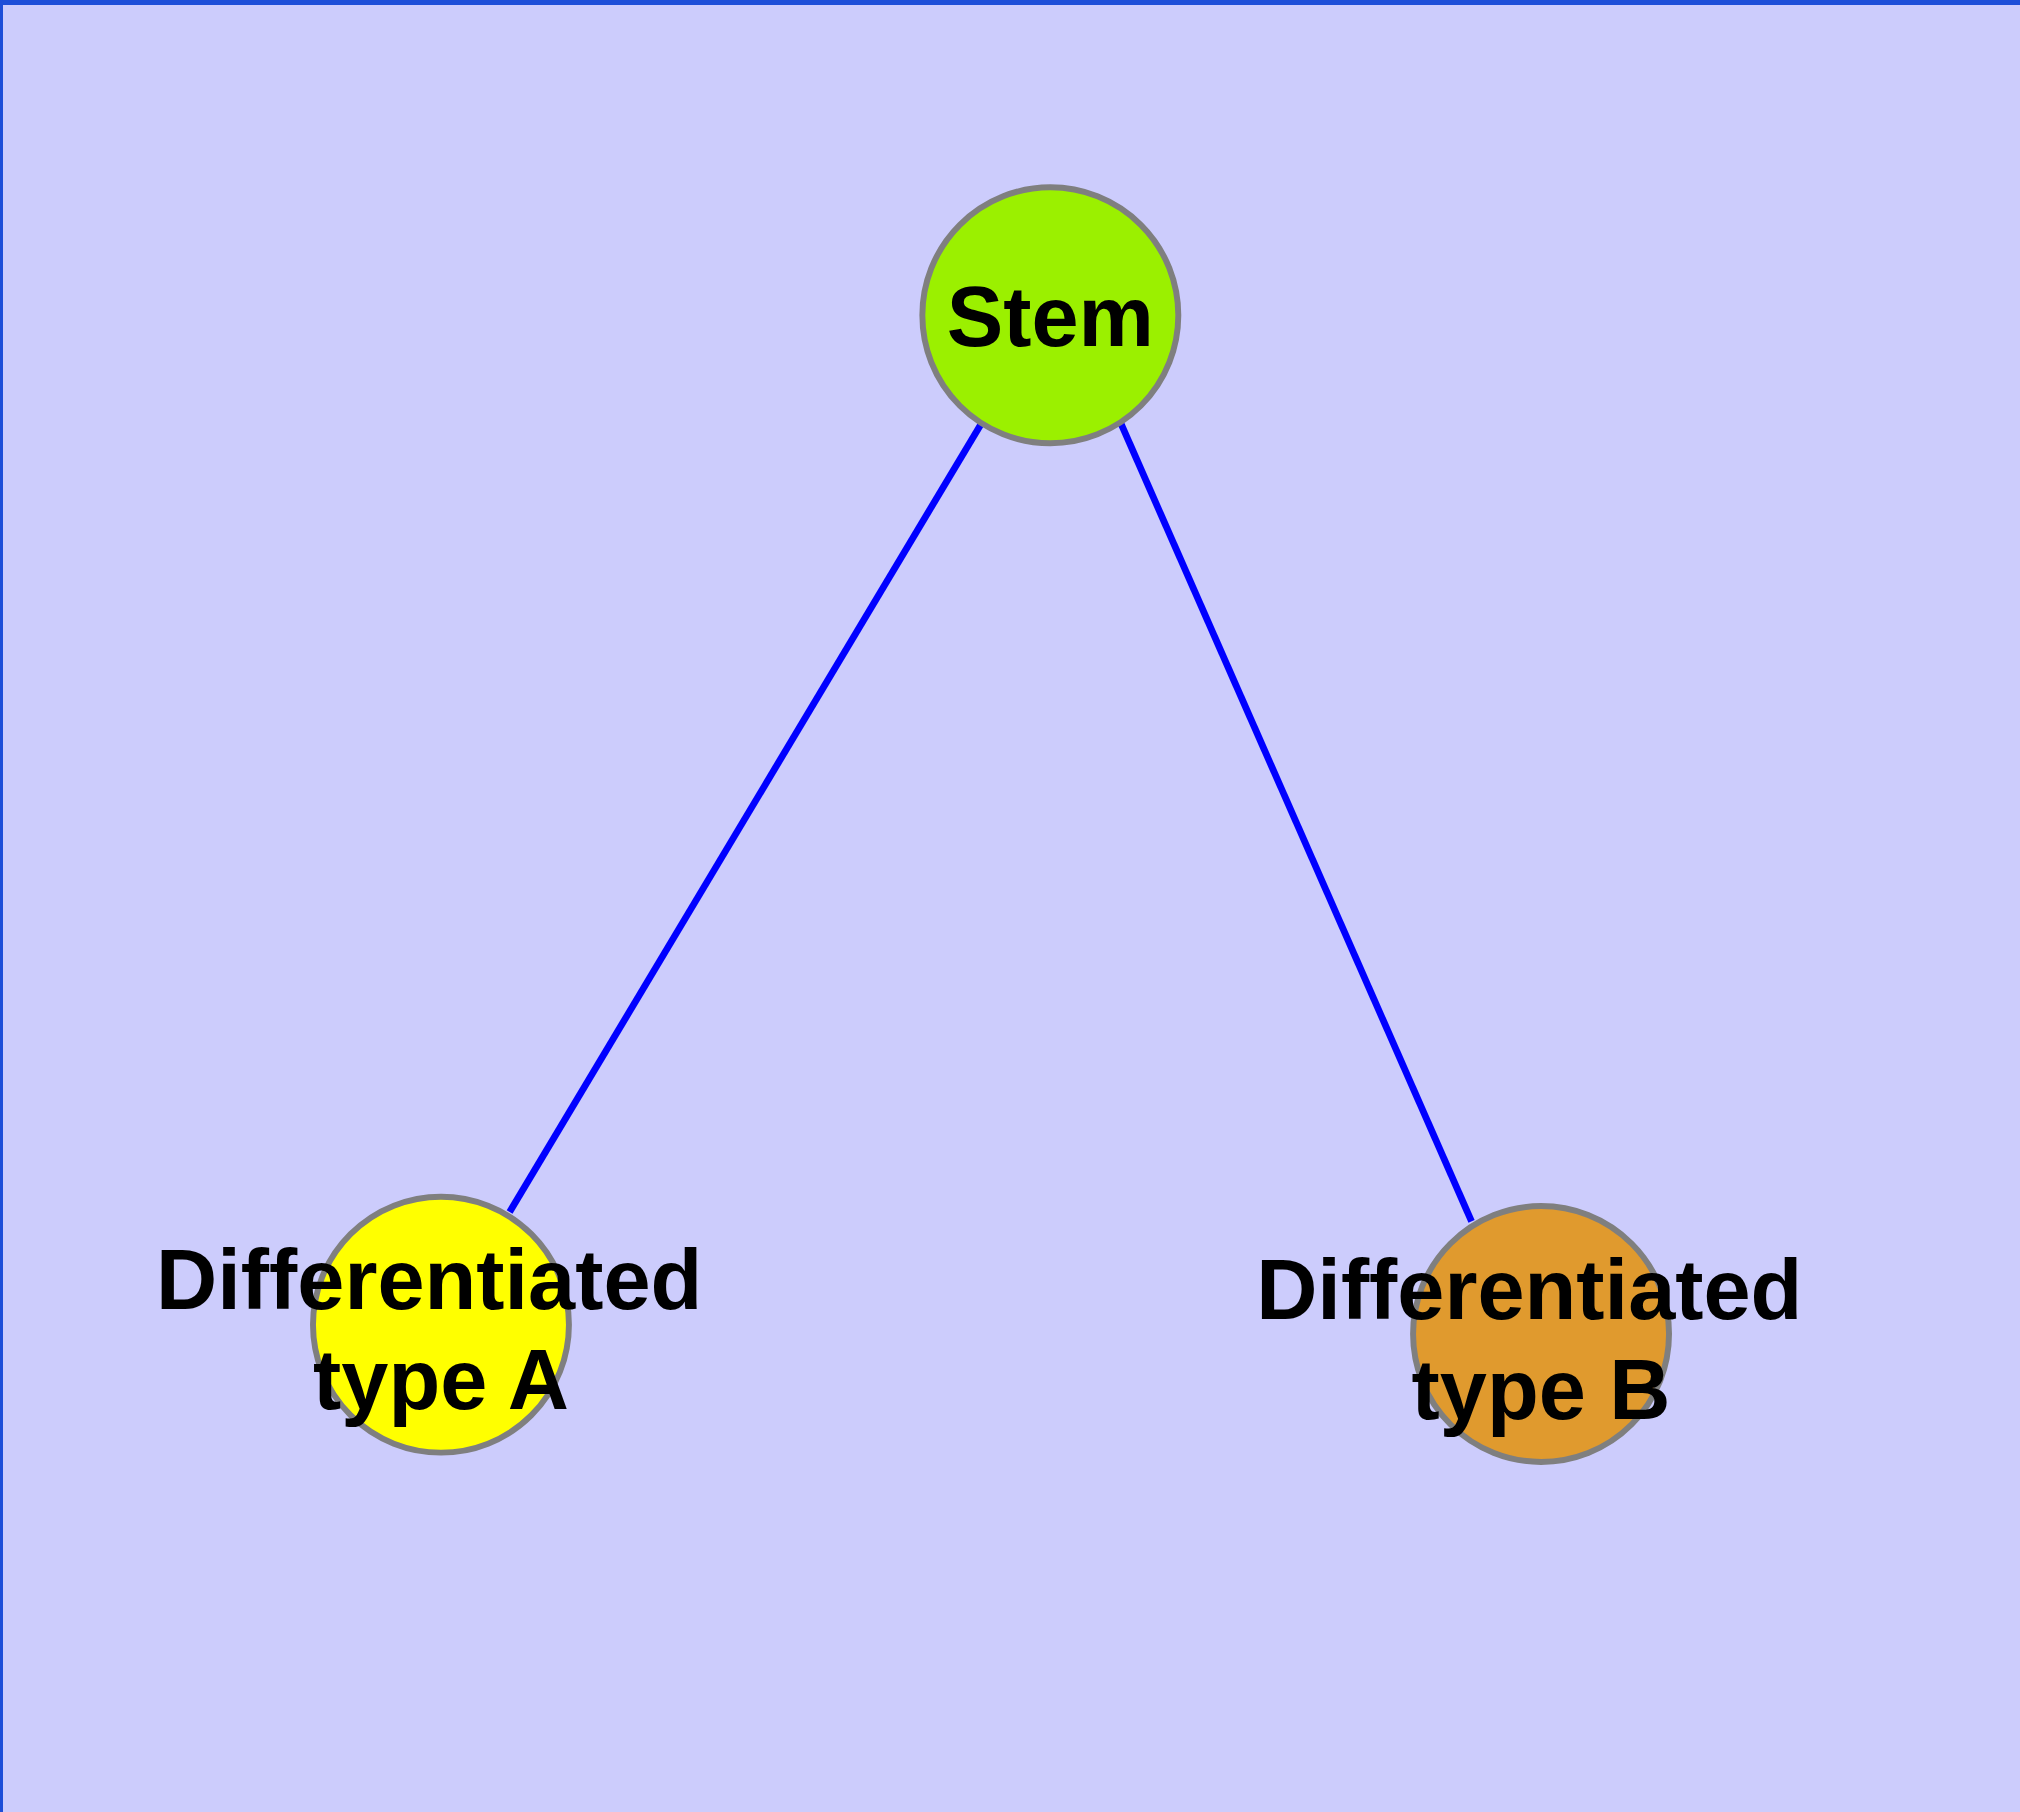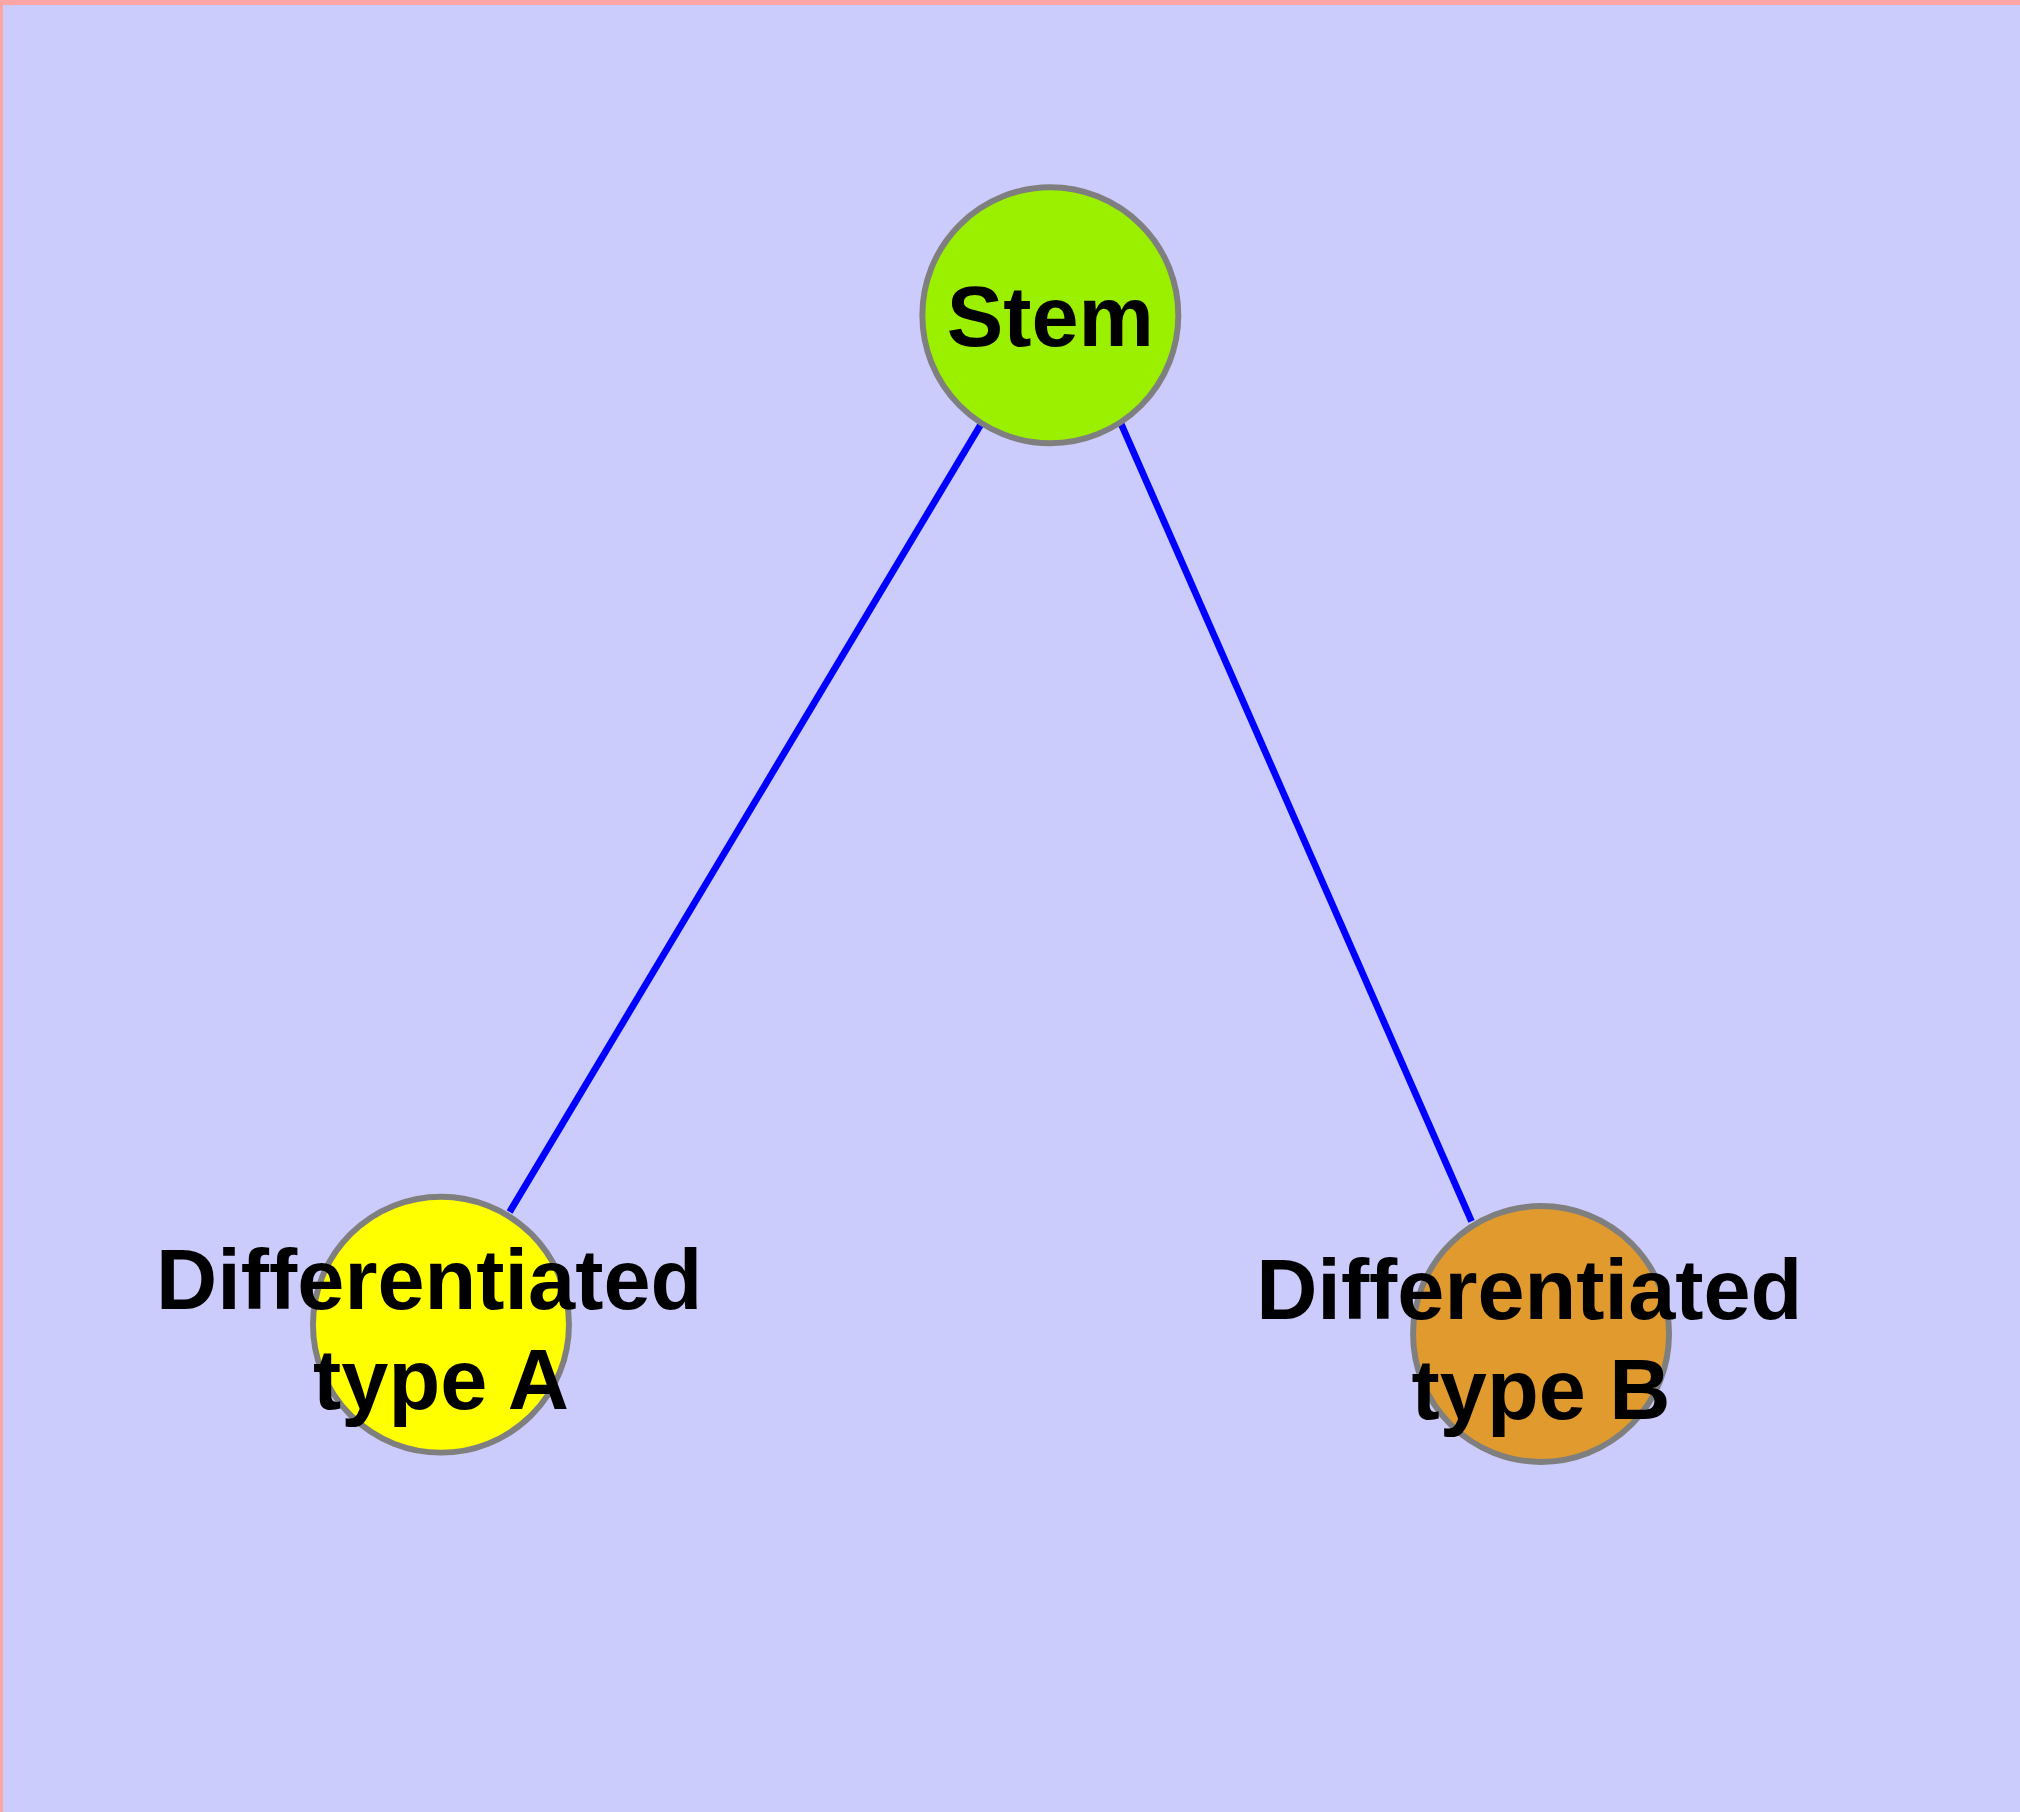--- a/index.html
+++ b/index.html
@@ -48,21 +48,21 @@
     text-anchor: middle;
     font-size: 100px;
   }
   .node-label tspan {
     font-family: "Liberation Sans", sans-serif;
   }
 </style>
 </head>
 <body>
 
-<div id="canvas" style="background: #fca5a5;">
+<div id="canvas" style="background: #1d4ed8;">
   <div id="plot-area" style="background: rgb(204, 204, 252);"></div>
 
   <svg id="graph-svg" viewBox="0 0 2384 2138" xmlns="http://www.w3.org/2000/svg">
 
     <g>
       <line class="edge-line" x1="1158" y1="499" x2="601" y2="1430" stroke="#0000ff" stroke-width="8"></line>
       <line class="edge-line" x1="1322" y1="499" x2="1736" y2="1441" stroke="#0000ff" stroke-width="8"></line>
     </g>
 
     <g>

